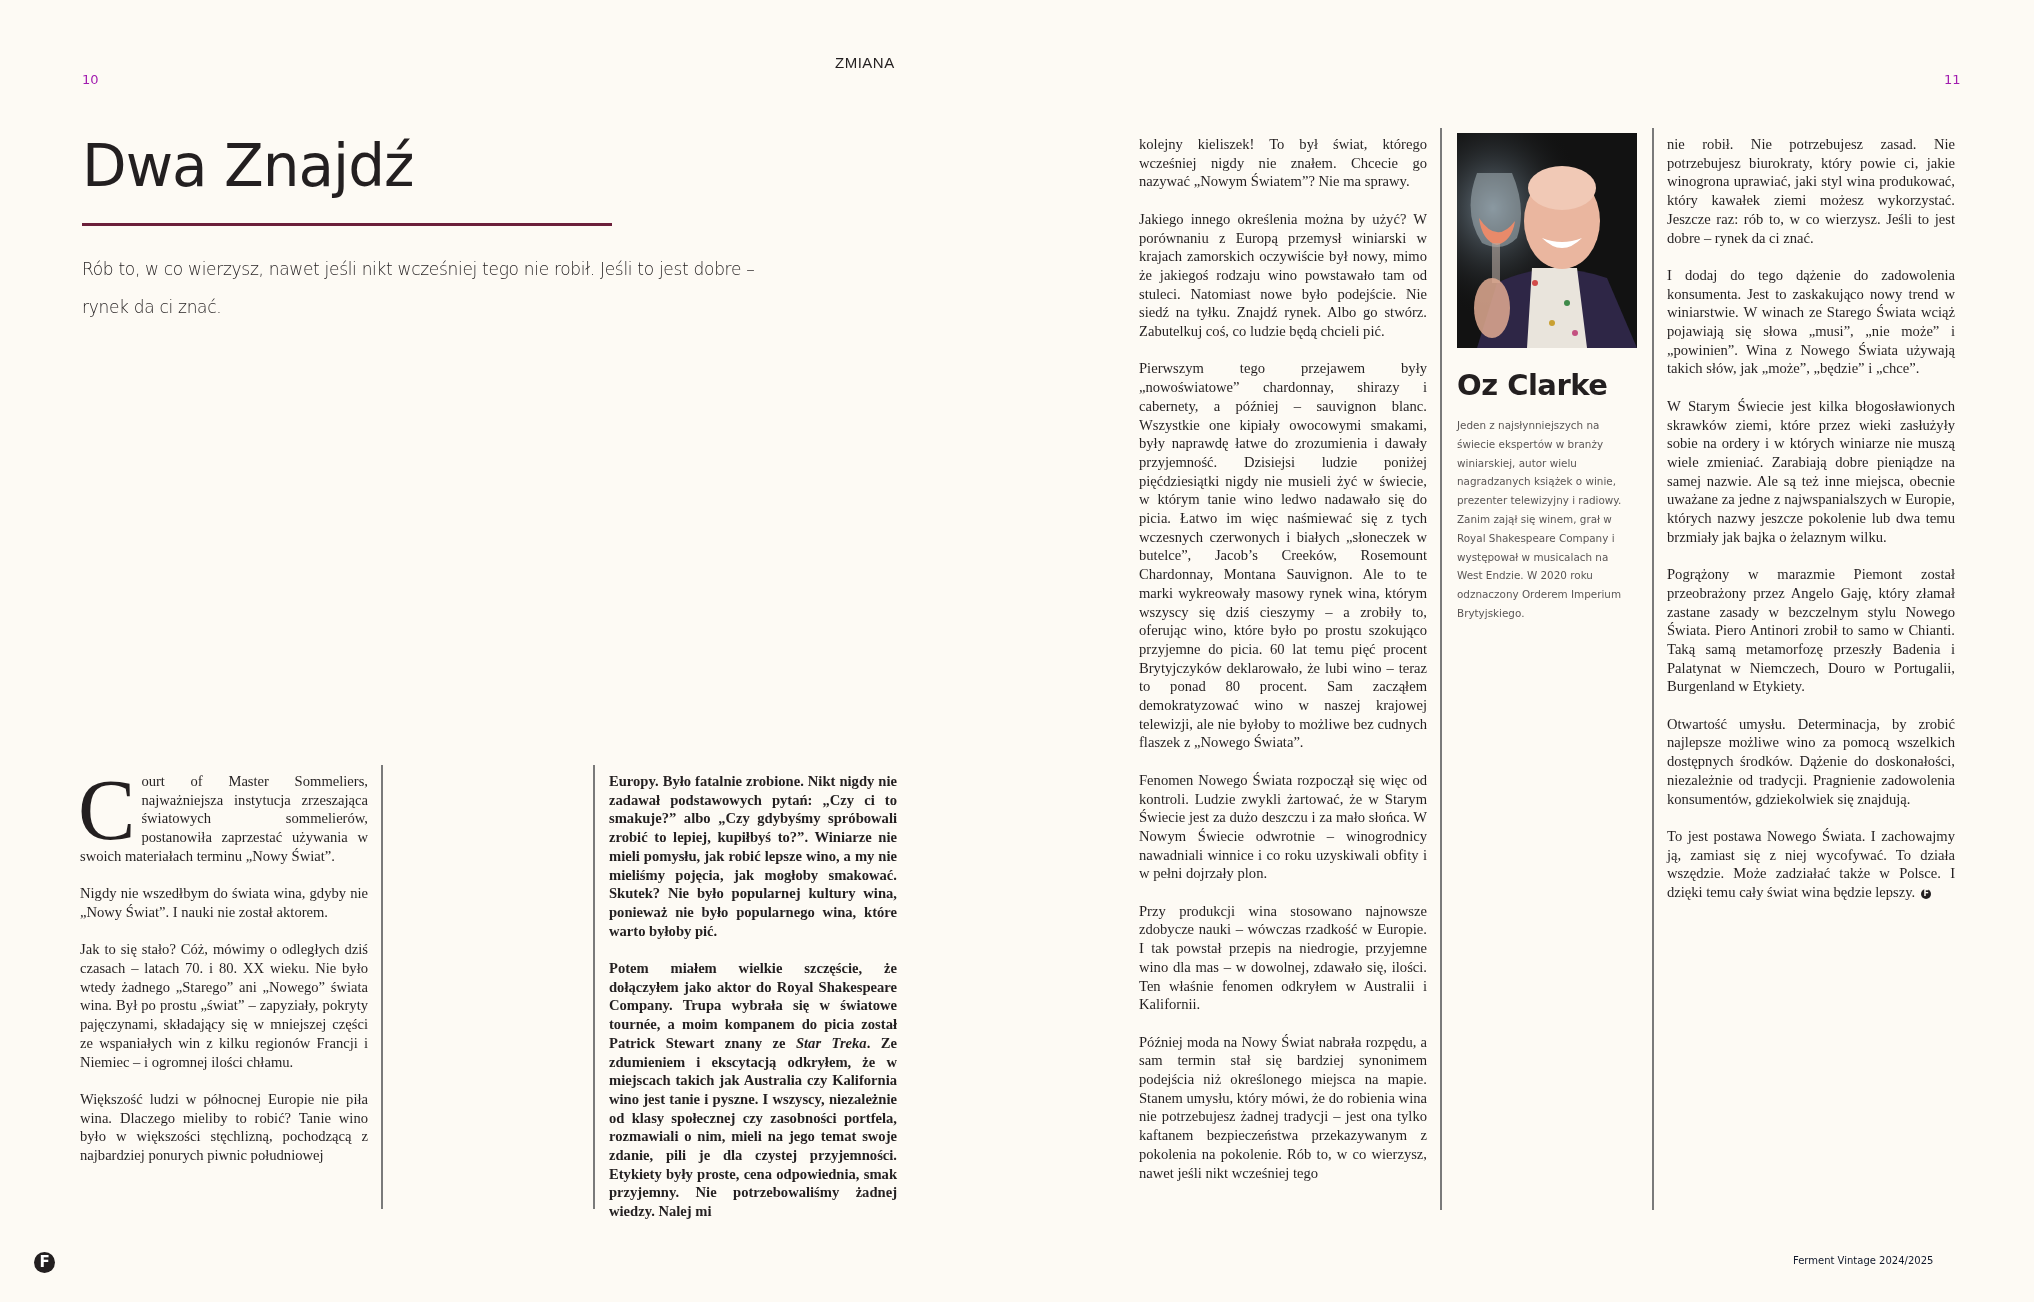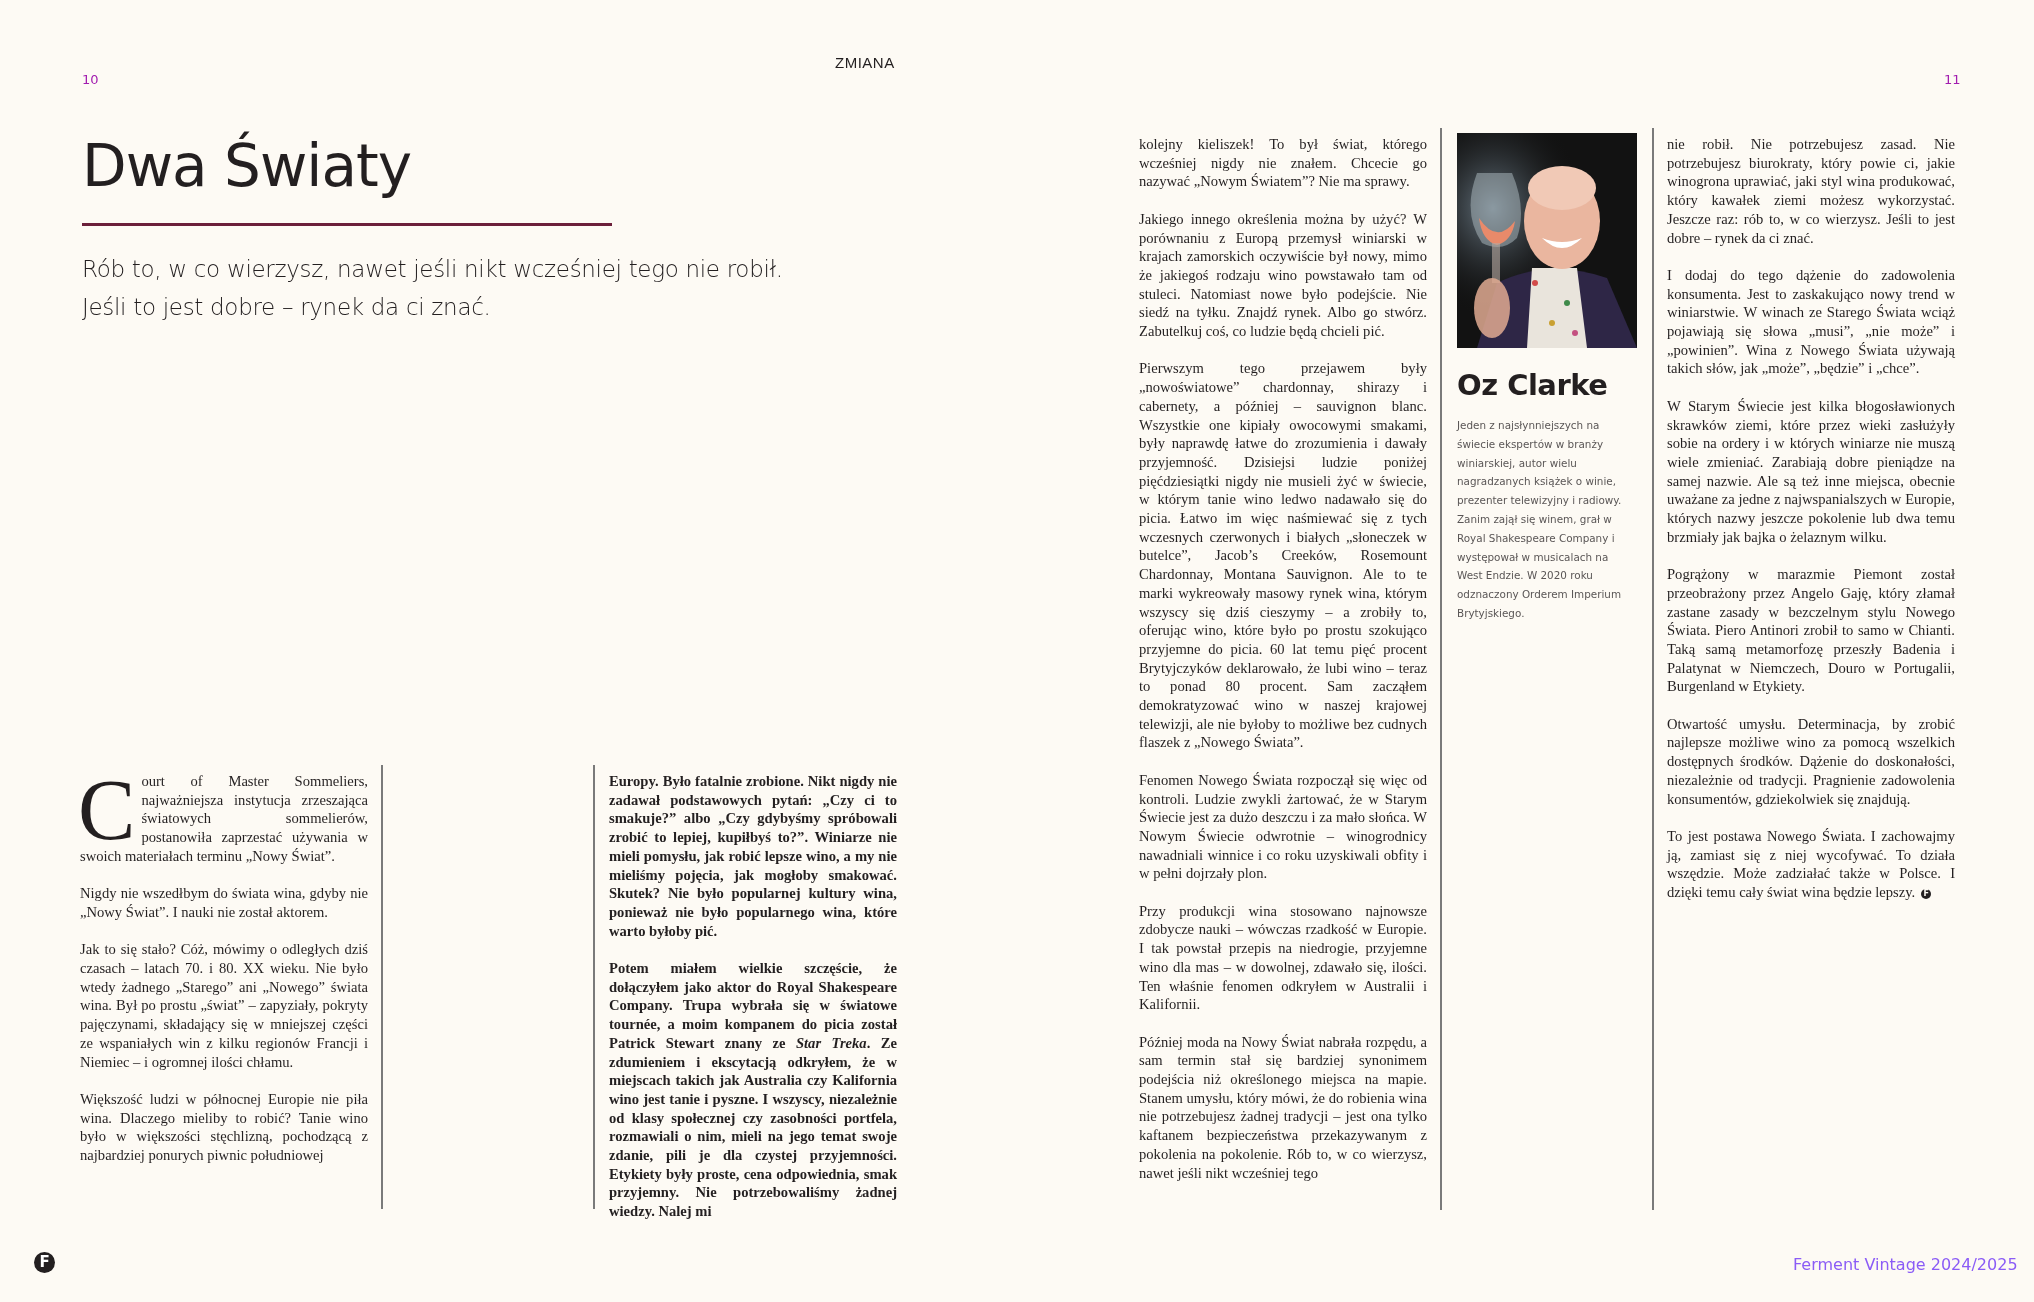--- a/index.html
+++ b/index.html
@@ -11,21 +11,21 @@
   .abs { position:absolute; }
   .page-num { font-family:"DejaVu Sans", sans-serif; font-size:13px; color:#a21caf; top:64px;margin-top:8px; }
   .section-label { top:54px; left:835px; font-family:Liberation Sans, sans-serif; font-size:15px; letter-spacing:0.5px; }
   .title {
     left:82px; top:132px; margin:0;
     font-family:"DejaVu Sans", sans-serif; font-weight:400; font-size:58px; letter-spacing:-1px; color:#231f20;
   }
   .title-rule { left:82px; top:223px; width:530px; height:3px; background:#6b1f3a; }
   .lead {
     left:82px; top:250px; width:720px; margin:0;
-    font-family:"DejaVu Sans", sans-serif; font-weight:300; font-size:23px; line-height:38px; color:#231f20;
+    font-family:"DejaVu Sans", sans-serif; font-weight:300; font-size:17px; line-height:38px; color:#231f20;
     letter-spacing:-0.3px;
   }
   .col {
     font-size:14.6px; line-height:18.7px; text-align:justify; hyphens:auto;
     color:#231f20;
   }
   .col p { margin:0 0 18.7px 0; }
   .col p:last-child { margin-bottom:0; }
   .rule { width:1.5px; background:#7a7a7a; }
   .dropcap {
@@ -47,31 +47,31 @@
   .end-mark {
     display:inline-block; width:10px; height:10px; border-radius:50%; background:#231f20; color:#fdfaf4;
     font-family:"DejaVu Sans", sans-serif; font-size:8px; line-height:10px; text-align:center; font-weight:700;
     vertical-align:middle; margin-left:6px;
   }
   .logo {
     left:34px; top:1252px; width:21px; height:21px; border-radius:50%; background:#231f20; color:#fff;
     font-family:"DejaVu Sans", sans-serif; font-weight:700; font-size:15px; line-height:21px; text-align:center;
   }
   .footer-title {
-    top:1255px; left:1793px; font-family:"DejaVu Sans", sans-serif; font-size:16px; color:#8b5cf6;
+    top:1255px; left:1793px; font-family:"DejaVu Sans", sans-serif; font-size:10px; color:#0f172a;
   }
 </style>
 </head>
 <body>
 
 <div class="abs page-num" style="left:82px;">10</div>
 <div class="abs section-label">ZMIANA</div>
 <div class="abs page-num" style="left:1944px;">11</div>
 
-<h1 class="abs title">Dwa Światy</h1>
+<h1 class="abs title">Dwa Znajdź</h1>
 <div class="abs title-rule"></div>
 <p class="abs lead">Rób to, w co wierzysz, nawet jeśli nikt wcześniej tego nie robił. Jeśli to jest dobre – rynek da ci znać.</p>
 
 <div class="abs col" style="left:80px; top:772px; width:288px;">
   <p><span class="dropcap">C</span><span>ourt of Master Sommeliers, najważniejsza instytucja zrzeszająca światowych sommelierów, postanowiła zaprzestać używania w swoich materiałach terminu „Nowy Świat”.</span></p>
   <p>Nigdy nie wszedłbym do świata wina, gdyby nie „Nowy Świat”. I nauki nie został aktorem.</p>
   <p>Jak to się stało? Cóż, mówimy o odległych dziś czasach – latach 70. i 80. XX wieku. Nie było wtedy żadnego „Starego” ani „Nowego” świata wina. Był po prostu „świat” – zapyziały, pokryty pajęczynami, składający się w mniejszej części ze wspaniałych win z kilku regionów Francji i Niemiec – i ogromnej ilości chłamu.</p>
   <p>Większość ludzi w północnej Europie nie piła wina. Dlaczego mieliby to robić? Tanie wino było w większości stęchlizną, pochodzącą z najbardziej ponurych piwnic południowej</p>
 </div>
 <div class="abs rule" style="left:381px; top:765px; height:444px;"></div>

